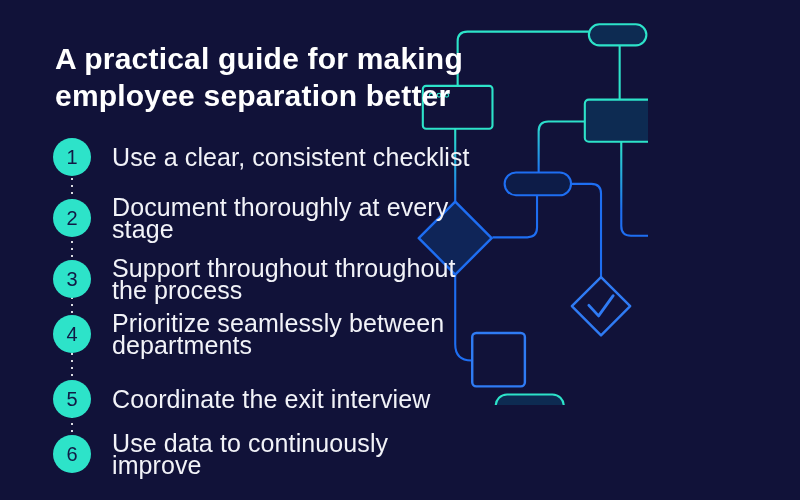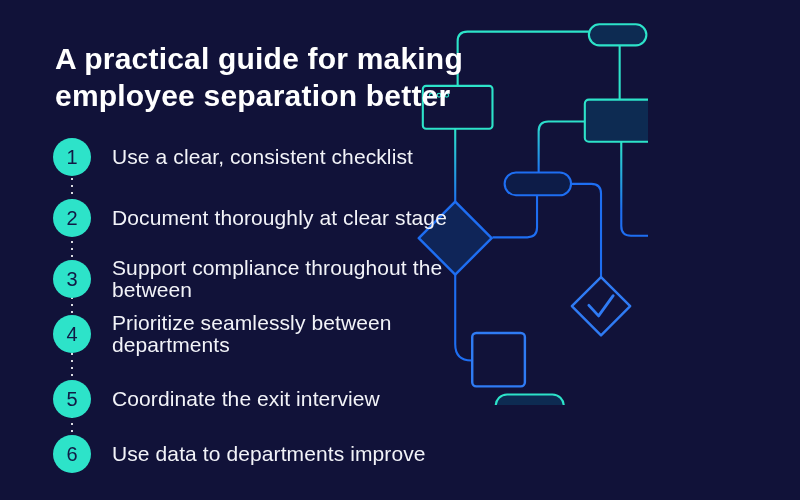--- a/index.html
+++ b/index.html
@@ -34,21 +34,21 @@
     transform:translateY(-50%);
   }
   .s1{top:157px}.s2{top:218px}.s3{top:279px}.s4{top:334px}.s5{top:399px}.s6{top:454px}
   .step-circle{
     flex:0 0 auto;width:38px;height:38px;border-radius:50%;
     background:var(--teal);color:var(--number-text);
     display:flex;align-items:center;justify-content:center;
     font-size:20px;font-weight:400;
   }
   .step-text{
-    color:var(--text);font-size:21px;line-height:22px;font-weight:400;
+    color:var(--text);font-size:25px;line-height:22px;font-weight:400;
     max-width:360px;letter-spacing:.1px;
   }
 </style>
 </head>
 <body>
 
 <div class="canvas">
 
   <svg class="flowchart" viewBox="0 0 800 500" aria-hidden="true">
     <defs>
@@ -95,33 +95,33 @@
 
   <div class="steps">
     <div class="steps-connector"></div>
 
     <div class="step s1">
       <div class="step-circle">1</div>
       <div class="step-text">Use a clear, consistent checklist</div>
     </div>
     <div class="step s2">
       <div class="step-circle">2</div>
-      <div class="step-text">Document thoroughly at clear stage</div>
+      <div class="step-text">Document thoroughly at every stage</div>
     </div>
     <div class="step s3">
       <div class="step-circle">3</div>
-      <div class="step-text">Support compliance throughout the between</div>
+      <div class="step-text">Support throughout throughout the process</div>
     </div>
     <div class="step s4">
       <div class="step-circle">4</div>
       <div class="step-text">Prioritize seamlessly between departments</div>
     </div>
     <div class="step s5">
       <div class="step-circle">5</div>
       <div class="step-text">Coordinate the exit interview</div>
     </div>
     <div class="step s6">
       <div class="step-circle">6</div>
-      <div class="step-text">Use data to departments improve</div>
+      <div class="step-text">Use data to continuously improve</div>
     </div>
   </div>
 
 </div>
 
 </body></html>

